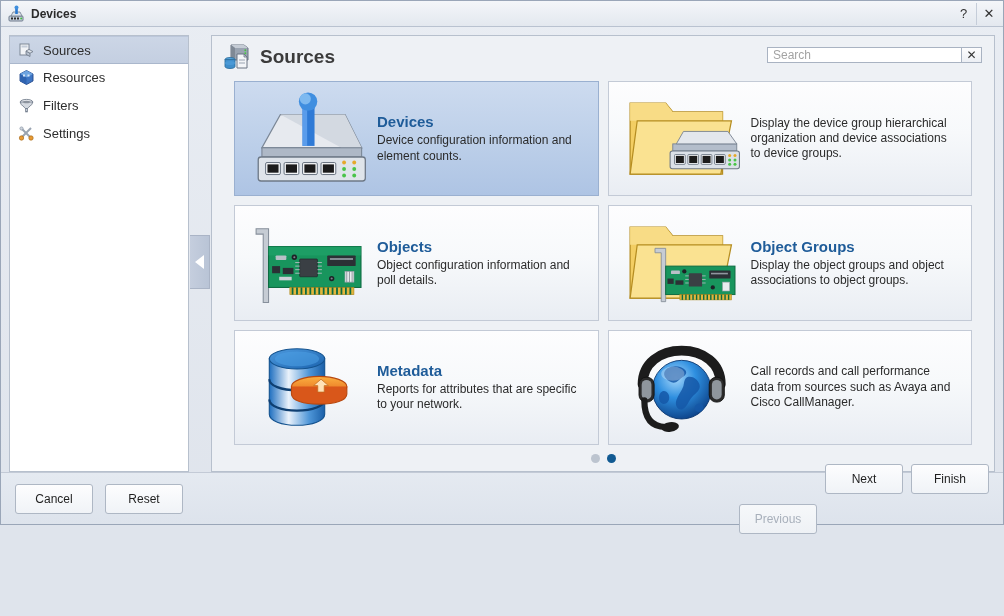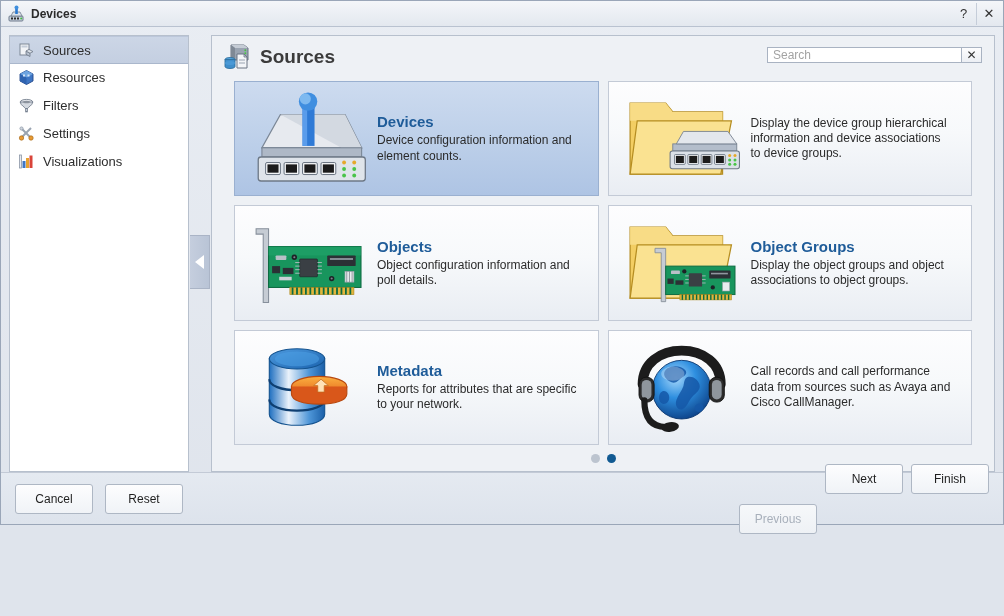--- a/index.html
+++ b/index.html
@@ -279,31 +279,20 @@
             <line x1="3" y1="3" x2="13" y2="13" stroke="#9aa4b2" stroke-width="2"></line>
             <line x1="13" y1="3" x2="3" y2="13" stroke="#9aa4b2" stroke-width="2"></line>
             <circle cx="3.5" cy="13" r="2.2" fill="#e89a33" stroke="#a96c1c" stroke-width="0.7"></circle>
             <circle cx="13" cy="13" r="2.2" fill="#e89a33" stroke="#a96c1c" stroke-width="0.7"></circle>
             <circle cx="3.5" cy="3.5" r="1.6" fill="#cfd6de" stroke="#8b96a6" stroke-width="0.7"></circle>
           </svg>
         </span>
         <span>Settings</span>
       </div>
 
-      <div class="side-item">
-        <span class="si-ico">
-          <svg viewBox="0 0 17 17" width="17" height="17">
-            <rect x="1.5" y="2" width="2" height="13" fill="#e8ebef" stroke="#8b96a6" stroke-width="0.8"></rect>
-            <rect x="4.5" y="8" width="3" height="7" fill="#3f76c4"></rect>
-            <rect x="8" y="5" width="3" height="10" fill="#e8a12e"></rect>
-            <rect x="11.5" y="2.5" width="3" height="12.5" fill="#d9443a"></rect>
-          </svg>
-        </span>
-        <span>Visualizations</span>
-      </div>
 
 
     </div>
 
     <div class="collapse-handle">
       <span class="tri"></span>
     </div>
 
     <div class="content">
 
@@ -385,21 +374,21 @@
               <rect x="104.5" y="71.5" width="9" height="8" fill="#1c1c1c"></rect>
               <circle cx="120" cy="71" r="1.7" fill="#e5a82b"></circle>
               <circle cx="126" cy="71" r="1.7" fill="#e5a82b"></circle>
               <circle cx="120" cy="76" r="1.7" fill="#49c449"></circle>
               <circle cx="126" cy="76" r="1.7" fill="#49c449"></circle>
               <circle cx="120" cy="81" r="1.7" fill="#49c449"></circle>
               <circle cx="126" cy="81" r="1.7" fill="#49c449"></circle>
             </svg>
           </div>
           <div class="card-text">
-            <div class="card-desc">Display the device group hierarchical information and device associations to device groups.</div>
+            <div class="card-desc">Display the device group hierarchical organization and device associations to device groups.</div>
           </div>
         </div>
 
         <div class="card">
           <div class="card-icon">
             <svg viewBox="0 0 135 105" width="130" height="100">
               <path d="M8 14 L22 14 L22 97 L16 97 L16 20 L8 20 Z" fill="#c6ccd4" stroke="#868f9b" stroke-width="1.2"></path>
               <rect x="22" y="34" width="104" height="46" fill="#18955d" stroke="#0d6b41" stroke-width="1.2"></rect>
               <rect x="22" y="34" width="104" height="10" fill="#21a56a" opacity="0.6"></rect>
               <rect x="46" y="80" width="72" height="8" fill="#e3b63c" stroke="#b08a1f" stroke-width="0.8"></rect>

